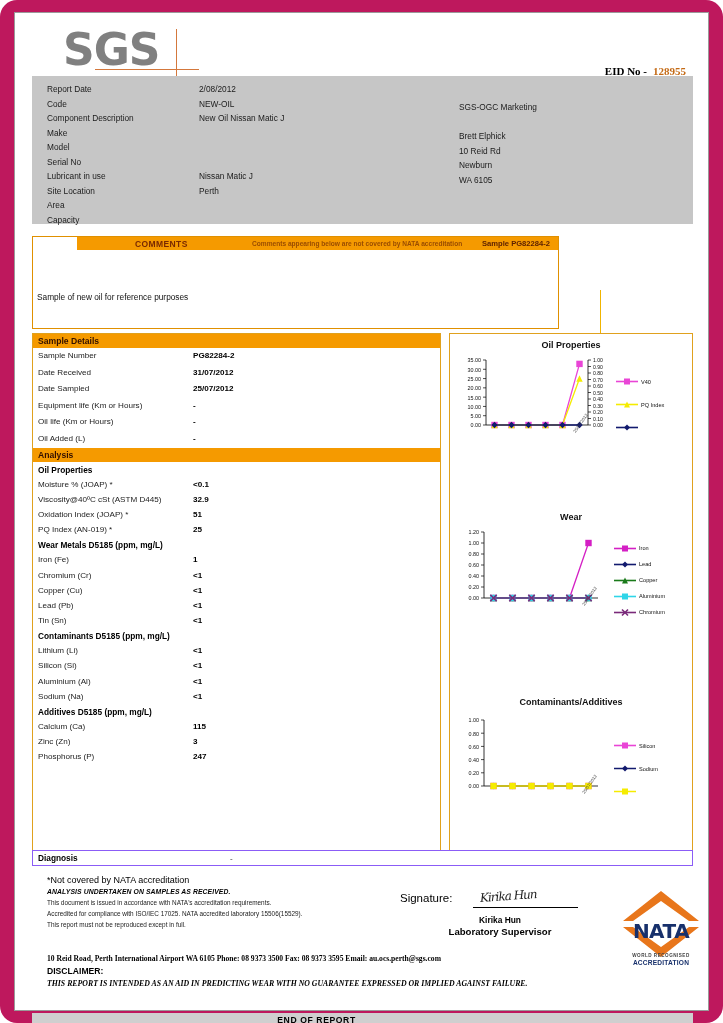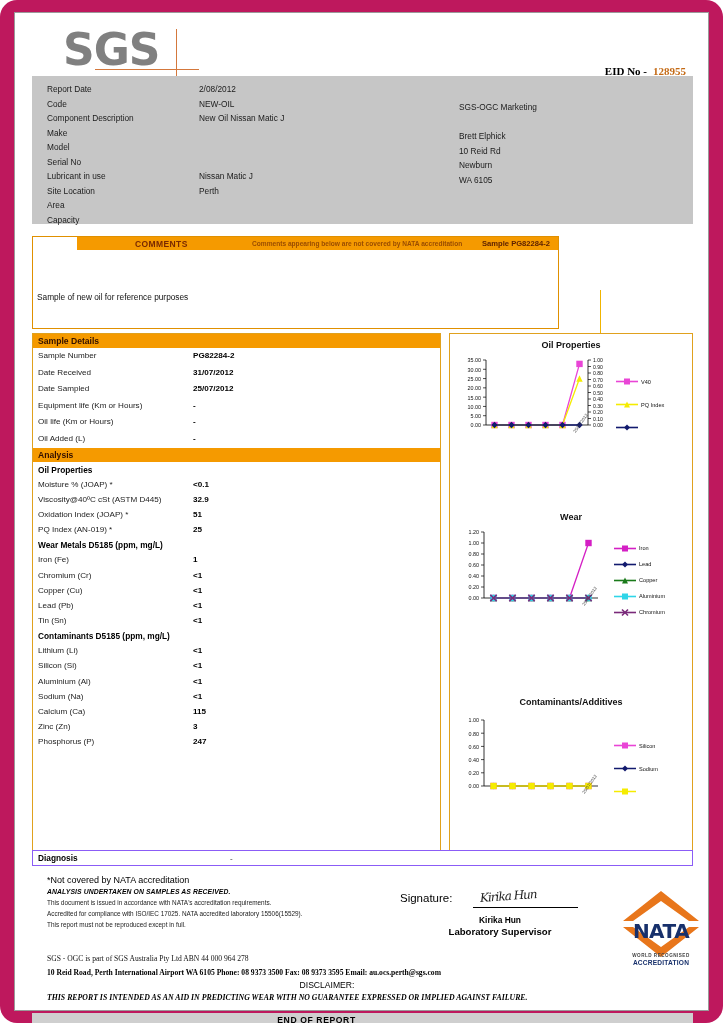--- a/index.html
+++ b/index.html
@@ -261,21 +261,21 @@
   }
   .nata-sub2 {
     position: absolute; left: 0; top: 72px; width: 96px;
     font-size: 6.6px; font-weight: bold; color: #17306b;
     letter-spacing: .2px;
   }
 
   .addrfoot { position: absolute; left: 32px; top: 941px; width: 560px; }
   .af1 { font-family: "Liberation Serif", serif; font-size: 7.6px; color: #111; margin-bottom: 5px;}
   .af2 { font-family: "Liberation Serif", serif; font-size: 7.6px; font-weight: bold; color: #000; margin-bottom: 3px;}
-  .af3 { font-size: 8.6px; font-weight: normal; color: #000; margin-bottom: 3px; text-align: center;}
+  .af3 { font-size: 8.6px; font-weight: bold; color: #000; margin-bottom: 3px;}
   .af4 { font-family: "Liberation Serif", serif; font-size: 7.8px; font-style: italic; font-weight: bold; color: #000;}
 
   .endbar {
     position: absolute;
     left: 17px; top: 1000px;
     width: 661px; height: 13px;
     background: #cfcfcf;
   }
   .endbar span {
     position: absolute;
@@ -355,20 +355,21 @@
           <div class="drow tight"><span>Iron (Fe)</span><span class="val">1</span></div>
           <div class="drow tight"><span>Chromium (Cr)</span><span class="val">&lt;1</span></div>
           <div class="drow tight"><span>Copper (Cu)</span><span class="val">&lt;1</span></div>
           <div class="drow tight"><span>Lead (Pb)</span><span class="val">&lt;1</span></div>
           <div class="drow tight"><span>Tin (Sn)</span><span class="val">&lt;1</span></div>
           <div class="drow grouphdr">Contaminants D5185 (ppm, mg/L)</div>
           <div class="drow tight"><span>Lithium (Li)</span><span class="val">&lt;1</span></div>
           <div class="drow tight"><span>Silicon (Si)</span><span class="val">&lt;1</span></div>
           <div class="drow tight"><span>Aluminium (Al)</span><span class="val">&lt;1</span></div>
           <div class="drow tight"><span>Sodium (Na)</span><span class="val">&lt;1</span></div>
+          <div class="drow grouphdr">Additives D5185 (ppm, mg/L)</div>
           <div class="drow tight"><span>Calcium (Ca)</span><span class="val">115</span></div>
           <div class="drow tight"><span>Zinc (Zn)</span><span class="val">3</span></div>
           <div class="drow tight"><span>Phosphorus (P)</span><span class="val">247</span></div>
         </div>
     </div>
 
     <div class="main-right">
       <div id="chartsHost" style="position: relative; width: 242px; height: 519px;">
           <div class="chart-title" style="position: absolute; left: 0px; right: 0px; top: 6px;">Oil Properties</div>
           <div style="position: absolute; left: 4px; top: 20px;">
@@ -665,21 +666,20 @@
       <svg width="96" height="70" viewBox="0 0 96 70">
         <polygon points="48,4 86,34 76,34 48,14 20,34 10,34" fill="#e8761b"></polygon>
         <polygon points="10,40 20,40 48,60 76,40 86,40 48,70" fill="#e8761b"></polygon>
       </svg>
       <div class="nata-word">NATA</div>
       <div class="nata-sub1">WORLD RECOGNISED</div>
       <div class="nata-sub2">ACCREDITATION</div>
     </div>
 
     <div class="addrfoot">
-      <div class="af1">SGS - OGC is part of SGS Australia Pty Ltd ABN 44 000 964 278</div>
       <div class="af2">10 Reid Road, Perth International Airport WA 6105 Phone: 08 9373 3500 Fax: 08 9373 3595 Email: au.ocs.perth@sgs.com</div>
       <div class="af3">DISCLAIMER:</div>
       <div class="af4">THIS REPORT IS INTENDED AS AN AID IN PREDICTING WEAR WITH NO GUARANTEE EXPRESSED OR IMPLIED AGAINST FAILURE.</div>
     </div>
 
     <div class="endbar">
       <span>END OF REPORT</span>
     </div>
 
   </div>

